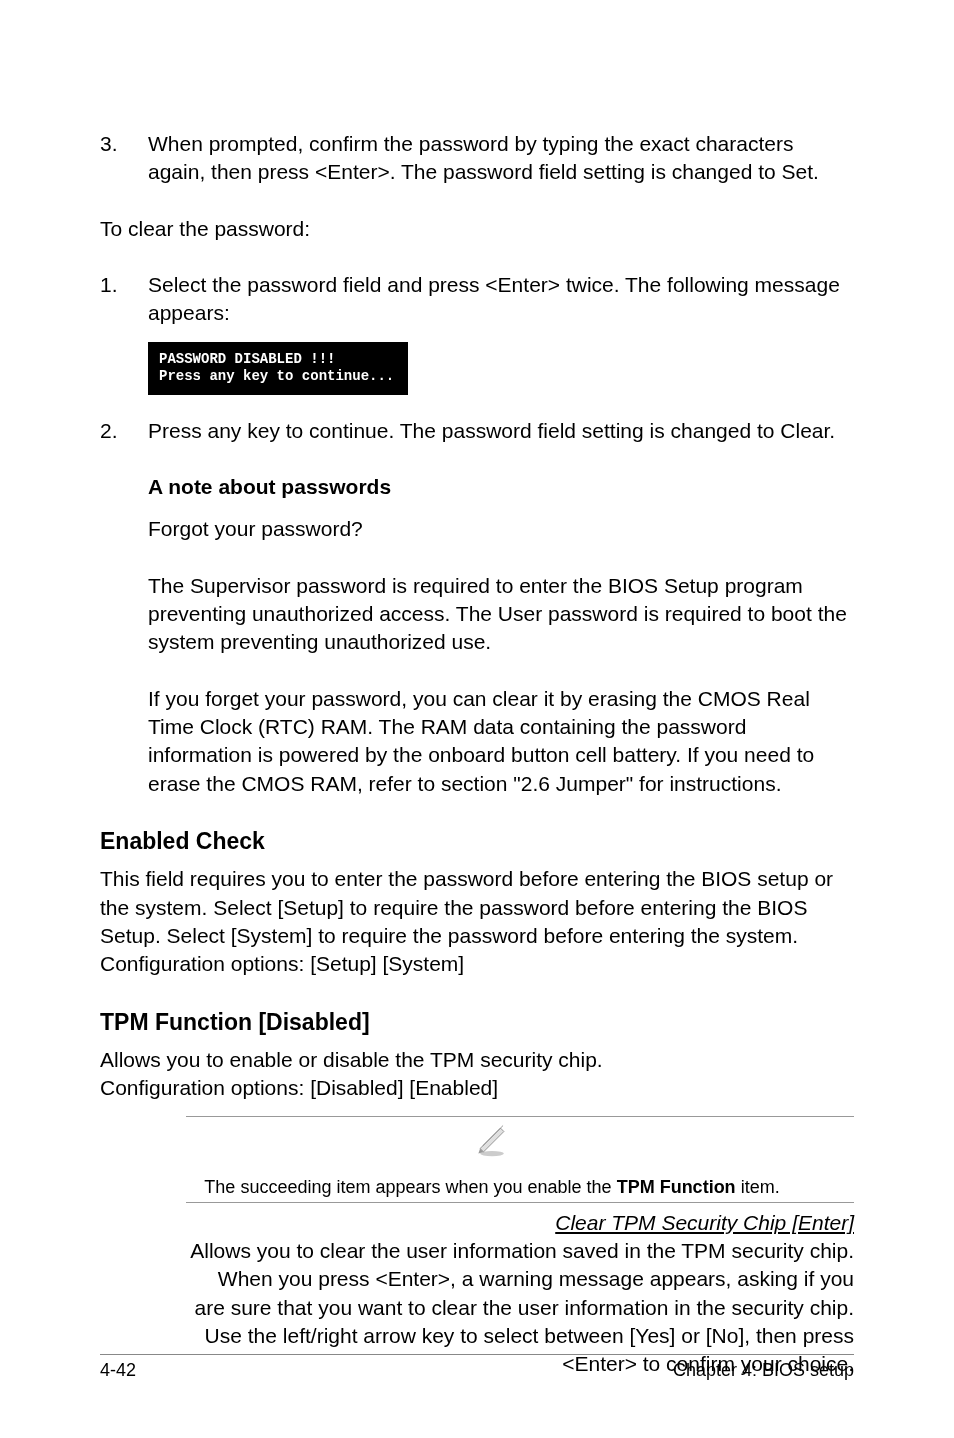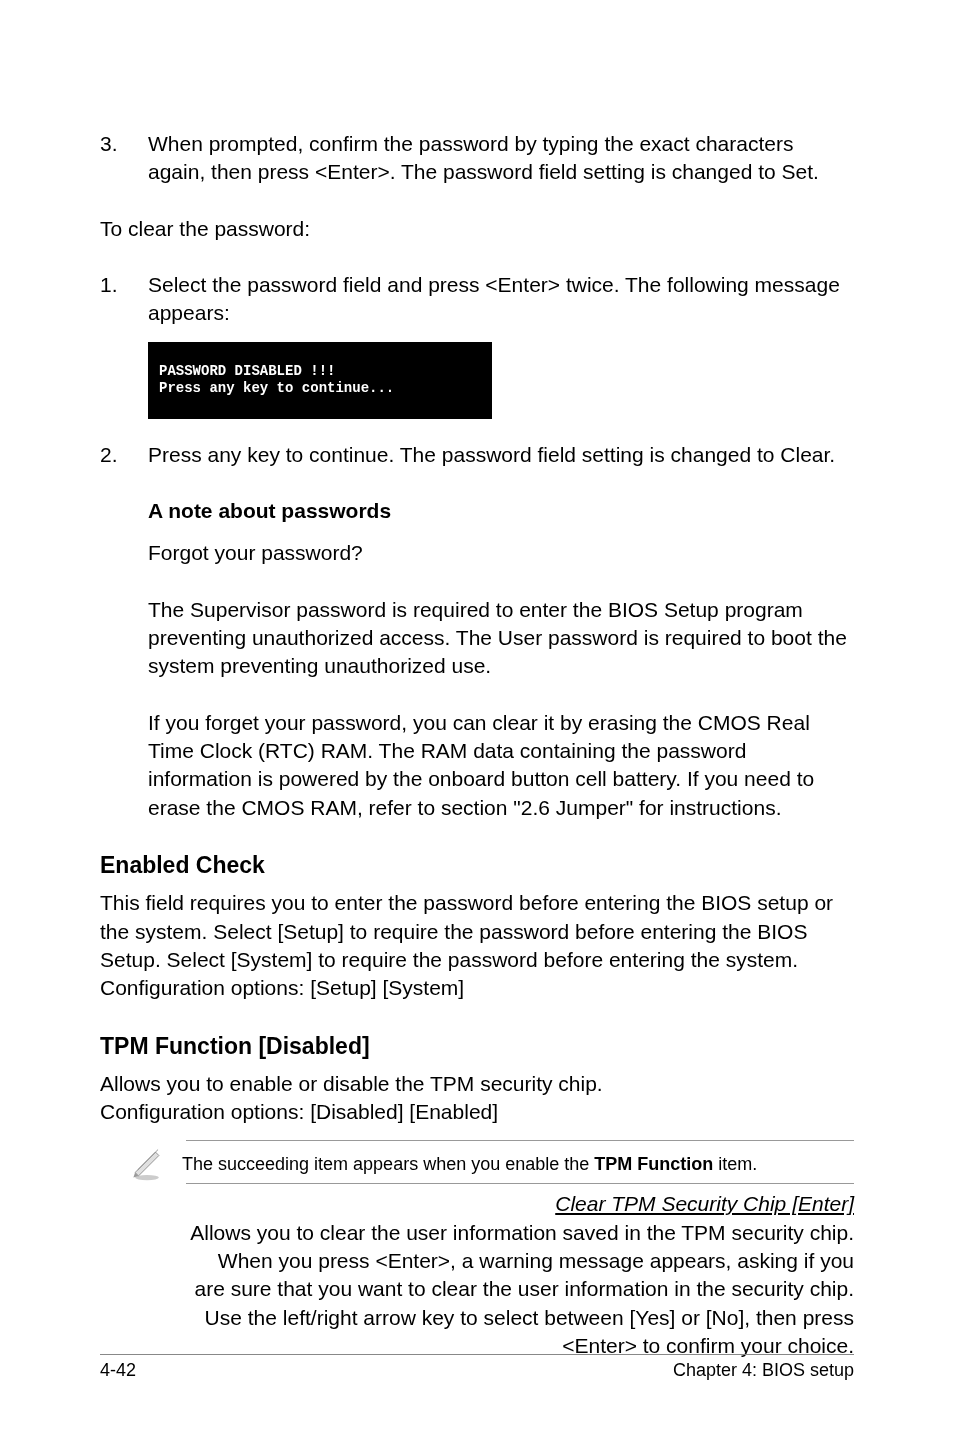--- a/index.html
+++ b/index.html
@@ -21,27 +21,27 @@
   .indent-block { padding-left: 48px; }
   .terminal-box {
     margin-left: 48px;
     margin-bottom: 22px;
     border: 3px double #000;
     background: #000;
     color: #fff;
     font-family: "Courier New", monospace;
     font-size: 14px;
     font-weight: bold;
-    padding: 18px 8px;
-    width: 344px;
+    padding: 6px 8px;
+    width: 260px;
     line-height: 1.25;
   }
   .h-sub { font-weight: bold; font-size: 21px; margin-bottom: 14px; }
   .h-section { font-weight: bold; font-size: 23px; margin-bottom: 8px; margin-top: 8px; }
-  .note-row { display: flex; align-items: center; gap: 18px; padding-left: 30px; margin-bottom: 2px; }
+  .note-row { display: flex; align-items: center; gap: 18px; padding-left: 30px; margin-bottom: 2px; flex-direction: column; }
   .note-icon { width: 34px; height: 34px; flex-shrink: 0; }
   .note-text { font-size: 18px; }
   .note-rule { border: none; border-top: 1px solid #999; margin-left: 86px; margin-bottom: 6px; margin-top: 2px; }
   .note-rule-top { border: none; border-top: 1px solid #999; margin-left: 86px; margin-bottom: 6px; }
   .underline-italic { text-decoration: underline; font-style: italic; }
   .footer {
     position: absolute;
     bottom: 56px;
     left: 100px;
     right: 100px;

